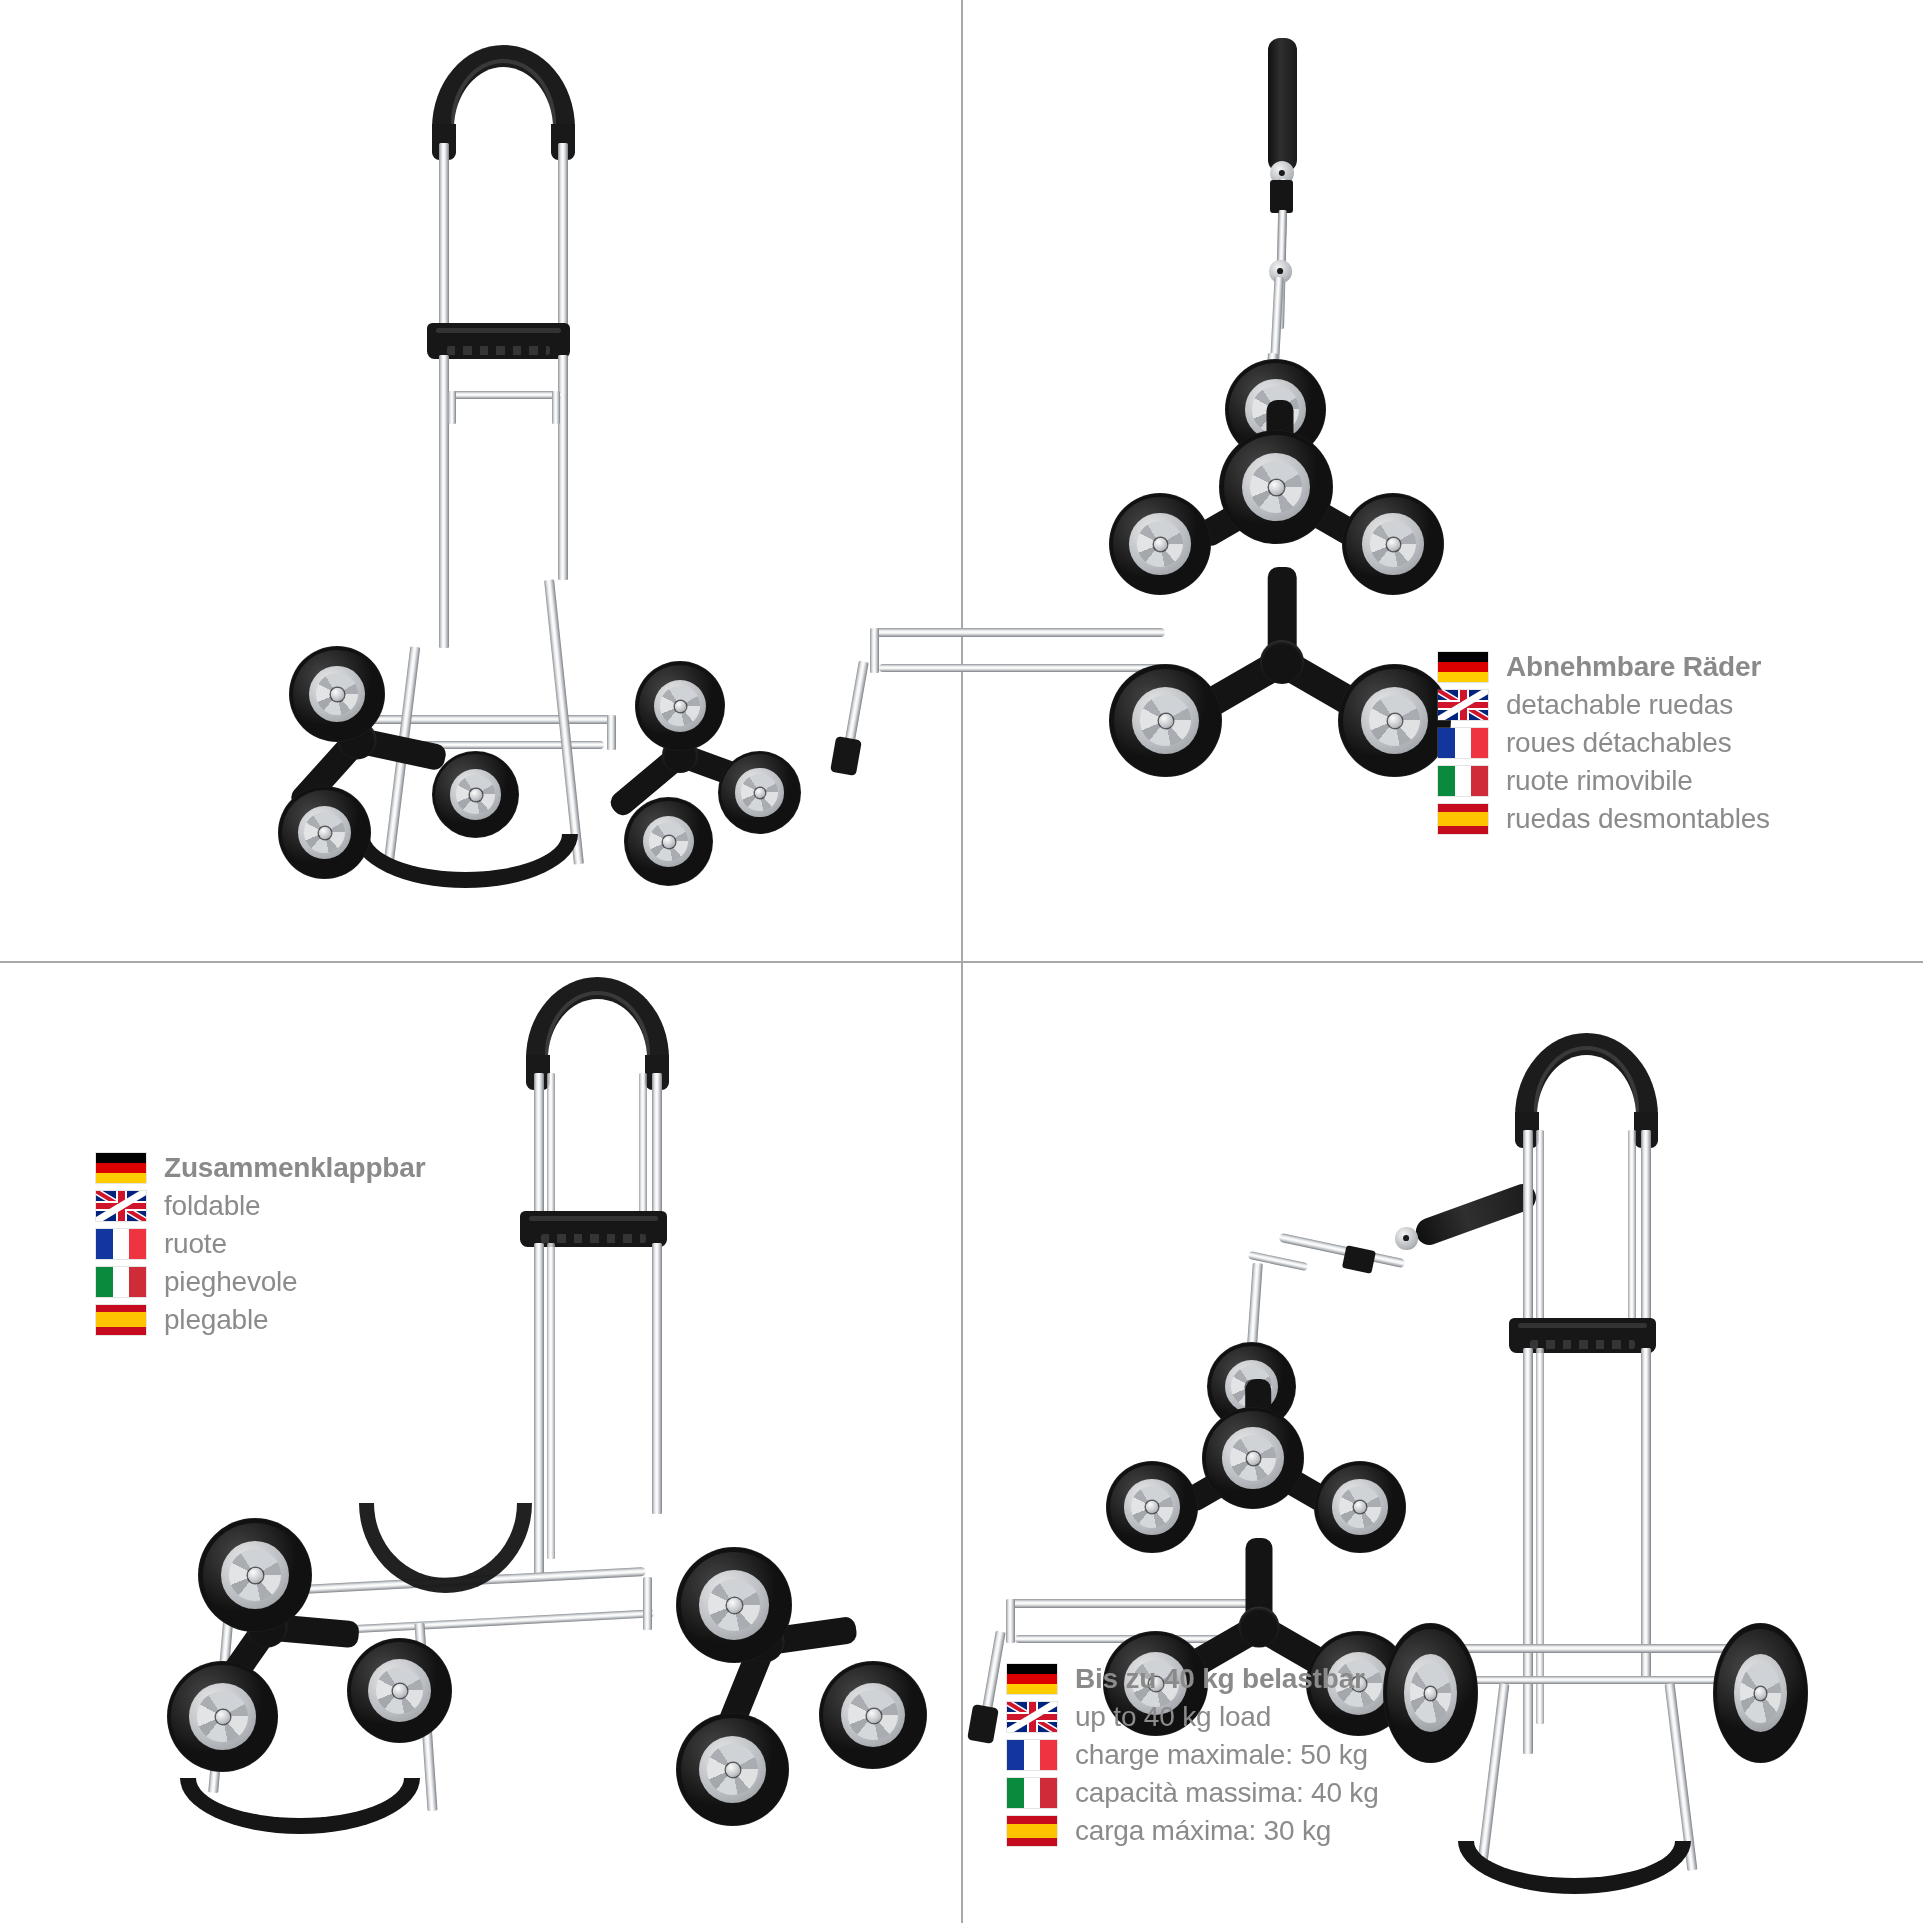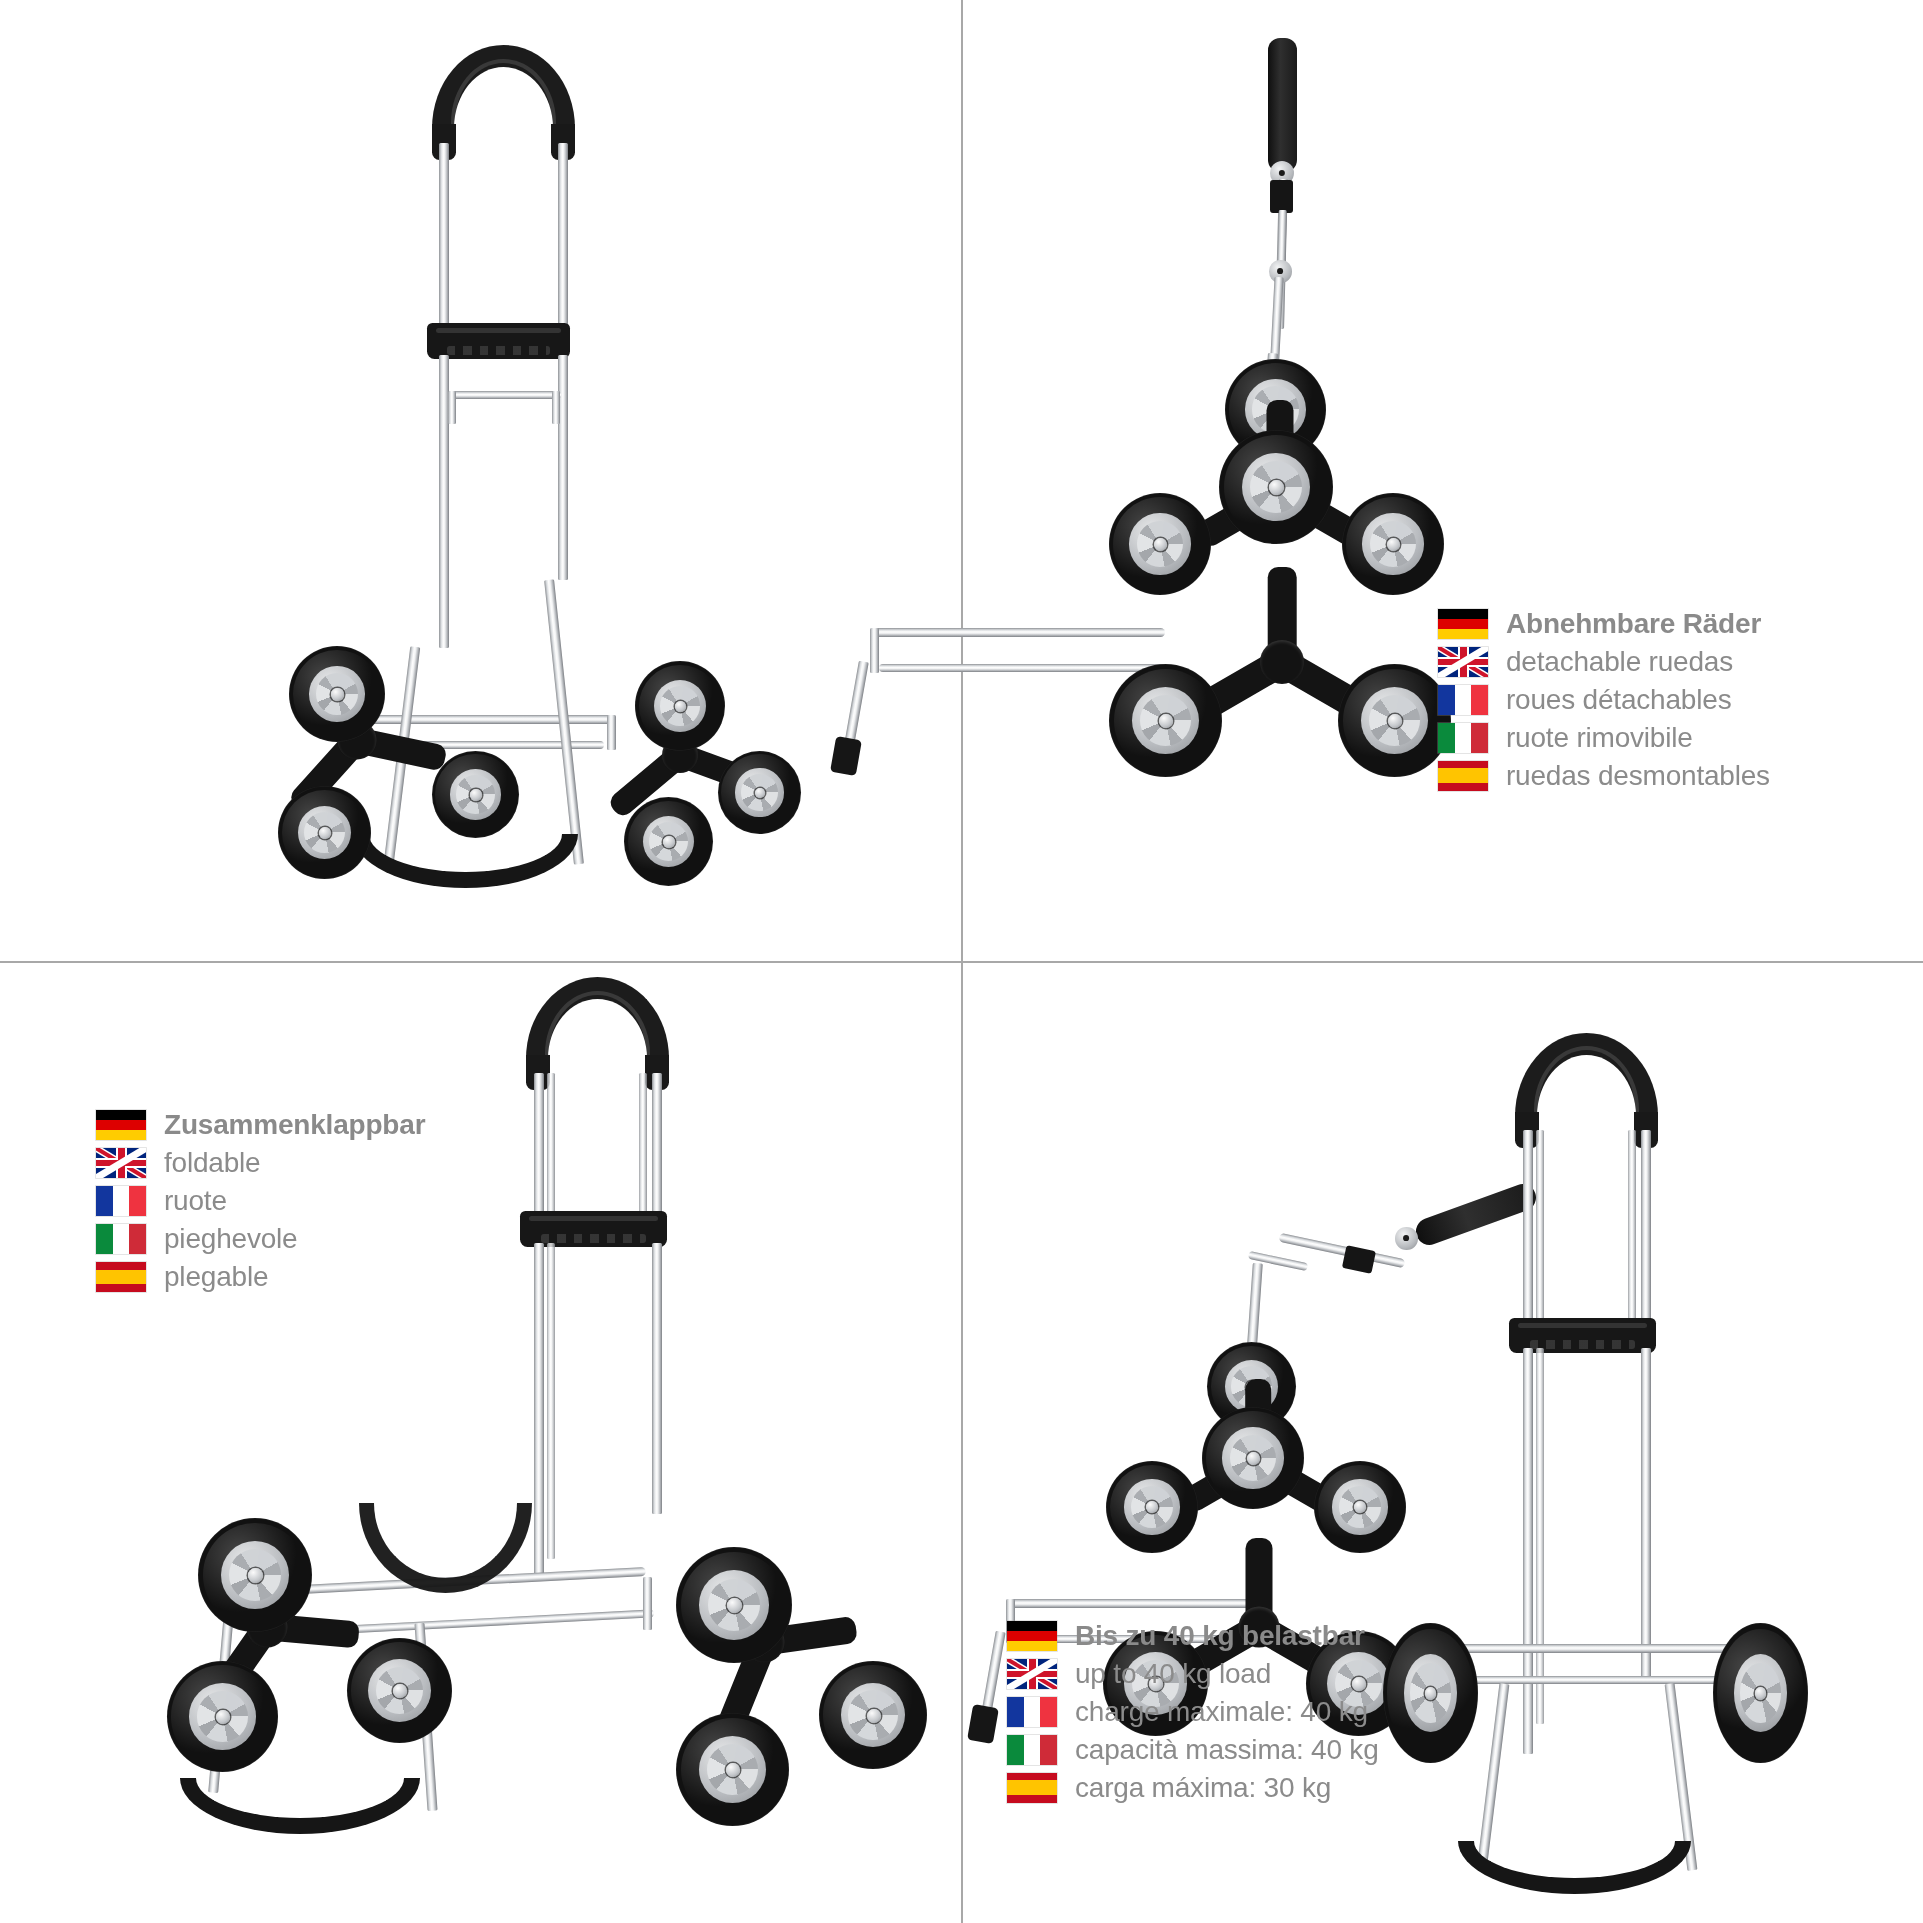--- a/index.html
+++ b/index.html
@@ -12,21 +12,21 @@
   .divider-v { position:absolute; left:961px; top:0; width:1.5px; height:1924px; background:#a8a8a8; }
   .divider-h { position:absolute; left:0; top:961px; width:1924px; height:1.5px; background:#a8a8a8; }
 
   .quad { position:absolute; width:962px; height:962px; }
   .q-tl { left:0;    top:0; }
   .q-tr { left:962px; top:0; }
   .q-bl { left:0;    top:962px; }
   .q-br { left:962px; top:962px;text-align:center; }
 
   
-  .feature-block { position:absolute; }
+  .feature-block { position:absolute;margin-top:43px; }
   .feature-row { display:flex; align-items:center; height:38px; }
   .flag { width:50px; height:30px; flex:none; position:relative; overflow:hidden;
           box-shadow:0 0 0 0.8px rgba(160,160,160,.35); }
   .feature-label { margin-left:18px; color:#8b8b8b; font-size:28px; line-height:30px;
                    white-space:nowrap; letter-spacing:-0.2px; }
   .feature-row.primary .feature-label { font-weight:bold; color:#8a8a8a; }
 
   
   .flag-de { background:linear-gradient(to bottom,#000 0 33.34%,#d00 33.34% 66.67%,#fc0 66.67% 100%); }
   .flag-es { background:linear-gradient(to bottom,#c60b1e 0 25%,#ffc400 25% 75%,#c60b1e 75% 100%); }
@@ -508,21 +508,21 @@
             <div class="gbd b"></div>
             <div class="gbcw-h"></div>
             <div class="gbcw-v"></div>
             <div class="gbcr-h"></div>
             <div class="gbcr-v"></div>
           </div>
           <span class="feature-label">up to 40 kg load</span>
         </div>
         <div class="feature-row">
           <div class="flag flag-fr"></div>
-          <span class="feature-label">charge maximale: 40 kg</span>
+          <span class="feature-label">charge maximale: 50 kg</span>
         </div>
         <div class="feature-row">
           <div class="flag flag-it"></div>
           <span class="feature-label">capacità massima: 40 kg</span>
         </div>
         <div class="feature-row">
           <div class="flag flag-es"></div>
           <span class="feature-label">carga máxima: 30 kg</span>
         </div>
       </div>

